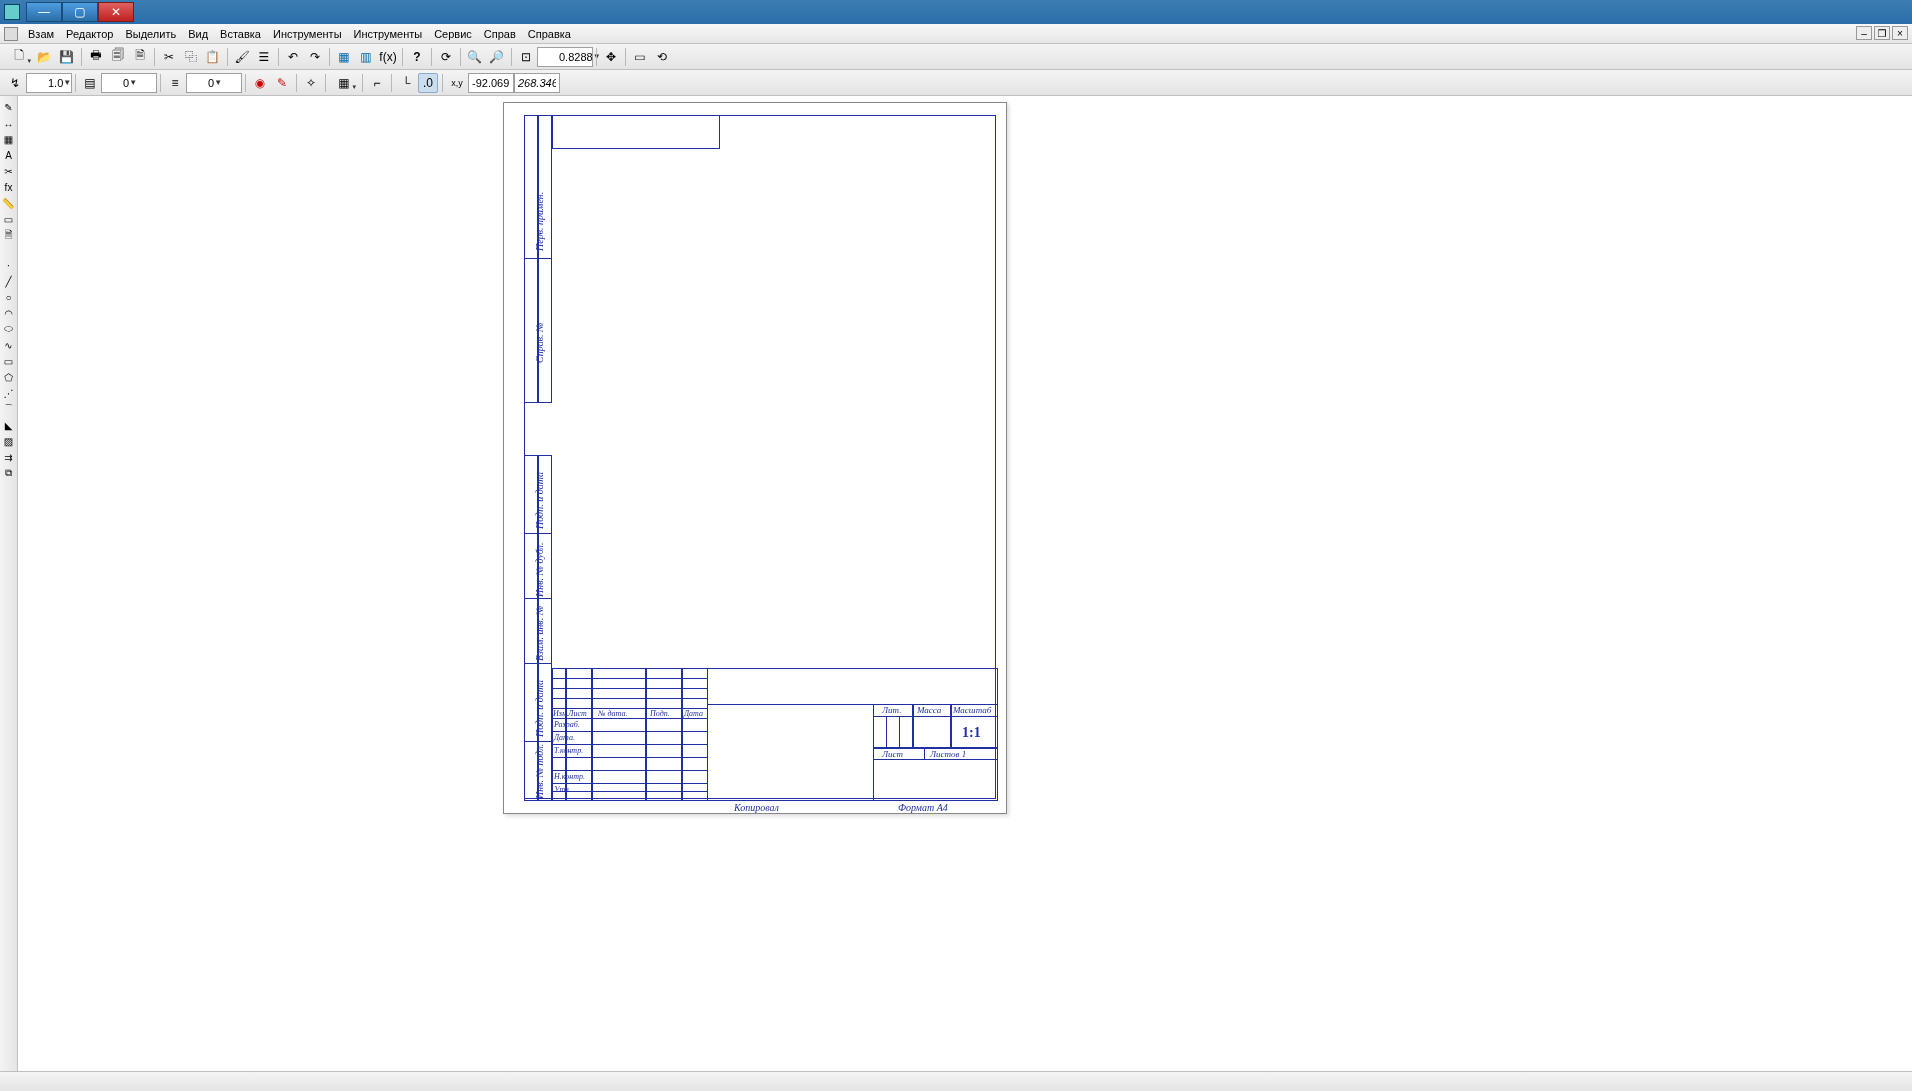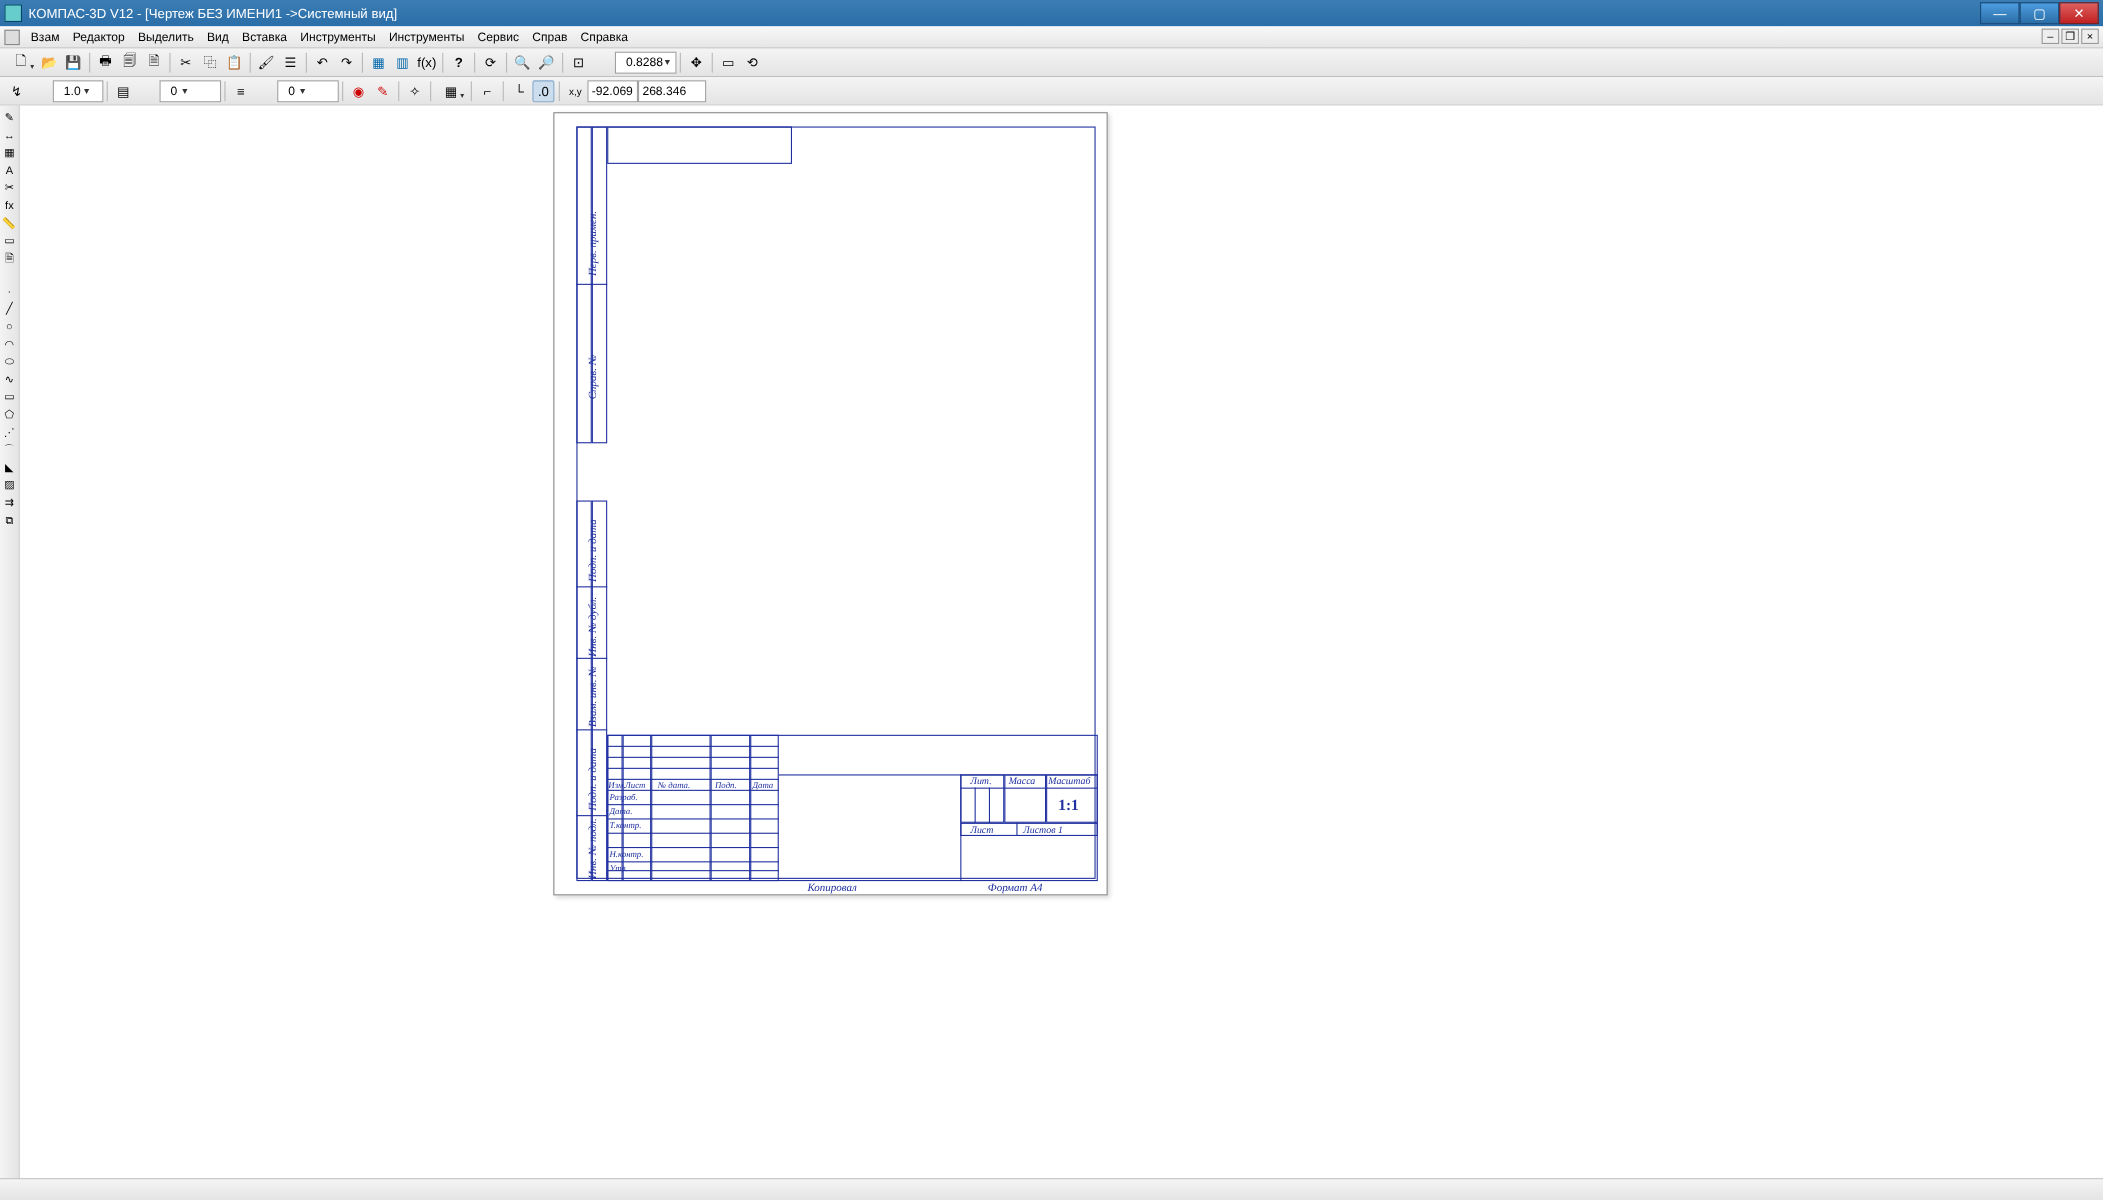--- a/index.html
+++ b/index.html
@@ -13,39 +13,38 @@
 .menubar { height: 20px; background: linear-gradient(#f8f8f8,#e6e6e6); border-bottom: 1px solid #c0c0c0; display: flex; align-items: center; padding: 0 4px; position: relative; }
 .menubar .sysicon { width: 14px; height: 14px; background: #ddd; border: 1px solid #888; margin-right: 4px; }
 .menubar .mi { padding: 2px 6px; cursor: pointer; font-size: 11px; }
 .mdi-ctrls { position: absolute; right: 4px; top: 2px; display: flex; gap: 2px; }
 .mdi-ctrls .mb { width: 16px; height: 14px; background: #eee; border: 1px solid #999; display:flex; align-items:center; justify-content:center; font-size:10px; cursor:pointer;}
 .toolbar { height: 26px; background: linear-gradient(#f4f4f4,#e4e4e4); border-bottom: 1px solid #bfbfbf; display: flex; align-items: center; padding: 0 4px; }
 .tbtn { width: 20px; height: 20px; display: flex; align-items: center; justify-content: center; margin: 0 1px; border: 1px solid transparent; border-radius: 2px; cursor: pointer; font-size: 12px; }
 .tbtn.split { width: 28px; position: relative; }
 .tbtn.split::after { content: "▾"; font-size: 7px; position: absolute; right: 1px; bottom: 1px; color: #333; }
 .sep { width: 1px; height: 18px; background: #b8b8b8; margin: 0 3px; }
-.combo { height: 20px; border: 1px solid #a0a0a0; background: #fff; display: flex; align-items: center; padding: 0 9px; font-size: 11px; margin-left: 22px; }
+.combo { height: 20px; border: 1px solid #a0a0a0; background: #fff; display: flex; align-items: center; padding: 0 21px; font-size: 11px; }
 .combo .arrow { width: 14px; text-align: center; font-size: 8px; color: #333; }
 .inp { height: 20px; border: 1px solid #a0a0a0; background: #fff; padding: 0 3px; font-size: 11px; }
 .main { display: flex; height: calc(100% - 24px - 20px - 26px - 26px - 20px); }
 .leftbar { width: 18px; background: linear-gradient(90deg,#f4f4f4,#e4e4e4); border-right: 1px solid #bfbfbf; display: flex; flex-direction: column; align-items: center; padding-top: 4px; gap: 2px; }
 .vbtn { width: 14px; height: 14px; border: 1px solid transparent; display:flex; align-items:center; justify-content:center; font-size:10px; cursor:pointer; border-radius:2px;}
 .canvas-area { flex: 1; background: #fff; position: relative; overflow: hidden; }
 .sheet { position: absolute; left: 485px; top: 6px; width: 504px; height: 712px; background: #fff; border: 1px solid #888; box-shadow: 2px 2px 4px rgba(0,0,0,.15); }
 .frame { position: absolute; border: 1.2px solid #2030a0; }
 .txt { position: absolute; font-family: "Times New Roman", serif; font-style: italic; color: #2030a0; font-size: 10px; white-space: nowrap; }
 .vtxt { transform-origin: 0 0; transform: rotate(-90deg); }
 .statusbar { height: 20px; background: linear-gradient(#f4f4f4,#e4e4e4); border-top: 1px solid #bfbfbf; }
 </style>
 </head>
 <body>
 
 <div class="titlebar">
   <div class="icon"></div>
-  <div class="title">КОМПАС-3D V12 - [Чертеж БЕЗ ИМЕНИ1 -&gt;Системный вид]</div>
   <div class="winbtns">
     <div class="winbtn">—</div>
     <div class="winbtn">▢</div>
     <div class="winbtn close">✕</div>
   </div>
 </div>
 
 <div class="menubar">
   <div class="sysicon"></div>
   <div class="mi">Взам</div>
@@ -135,21 +134,21 @@
   <div class="sep"></div>
   <div class="tbtn split">▦</div>
   <div class="sep"></div>
   <div class="tbtn">⌐</div>
   <div class="sep"></div>
   <div class="tbtn">└</div>
   <div class="tbtn" style="background:#cde;border-color:#8ac">.0</div>
   <div class="sep"></div>
   <div class="tbtn" style="font-size:9px">x,y</div>
   <input class="inp" style="width: 46px;" value="-92.069">
-  <input class="inp" style="width: 62px;" value="268.346">
+  <input class="inp" style="width: 46px; font-style: italic;" value="268.346">
 </div>
 
 <div class="main">
   <div class="leftbar">
     <div class="vbtn">✎</div>
     <div class="vbtn">↔</div>
     <div class="vbtn">▦</div>
     <div class="vbtn">A</div>
     <div class="vbtn">✂</div>
     <div class="vbtn">fx</div>

